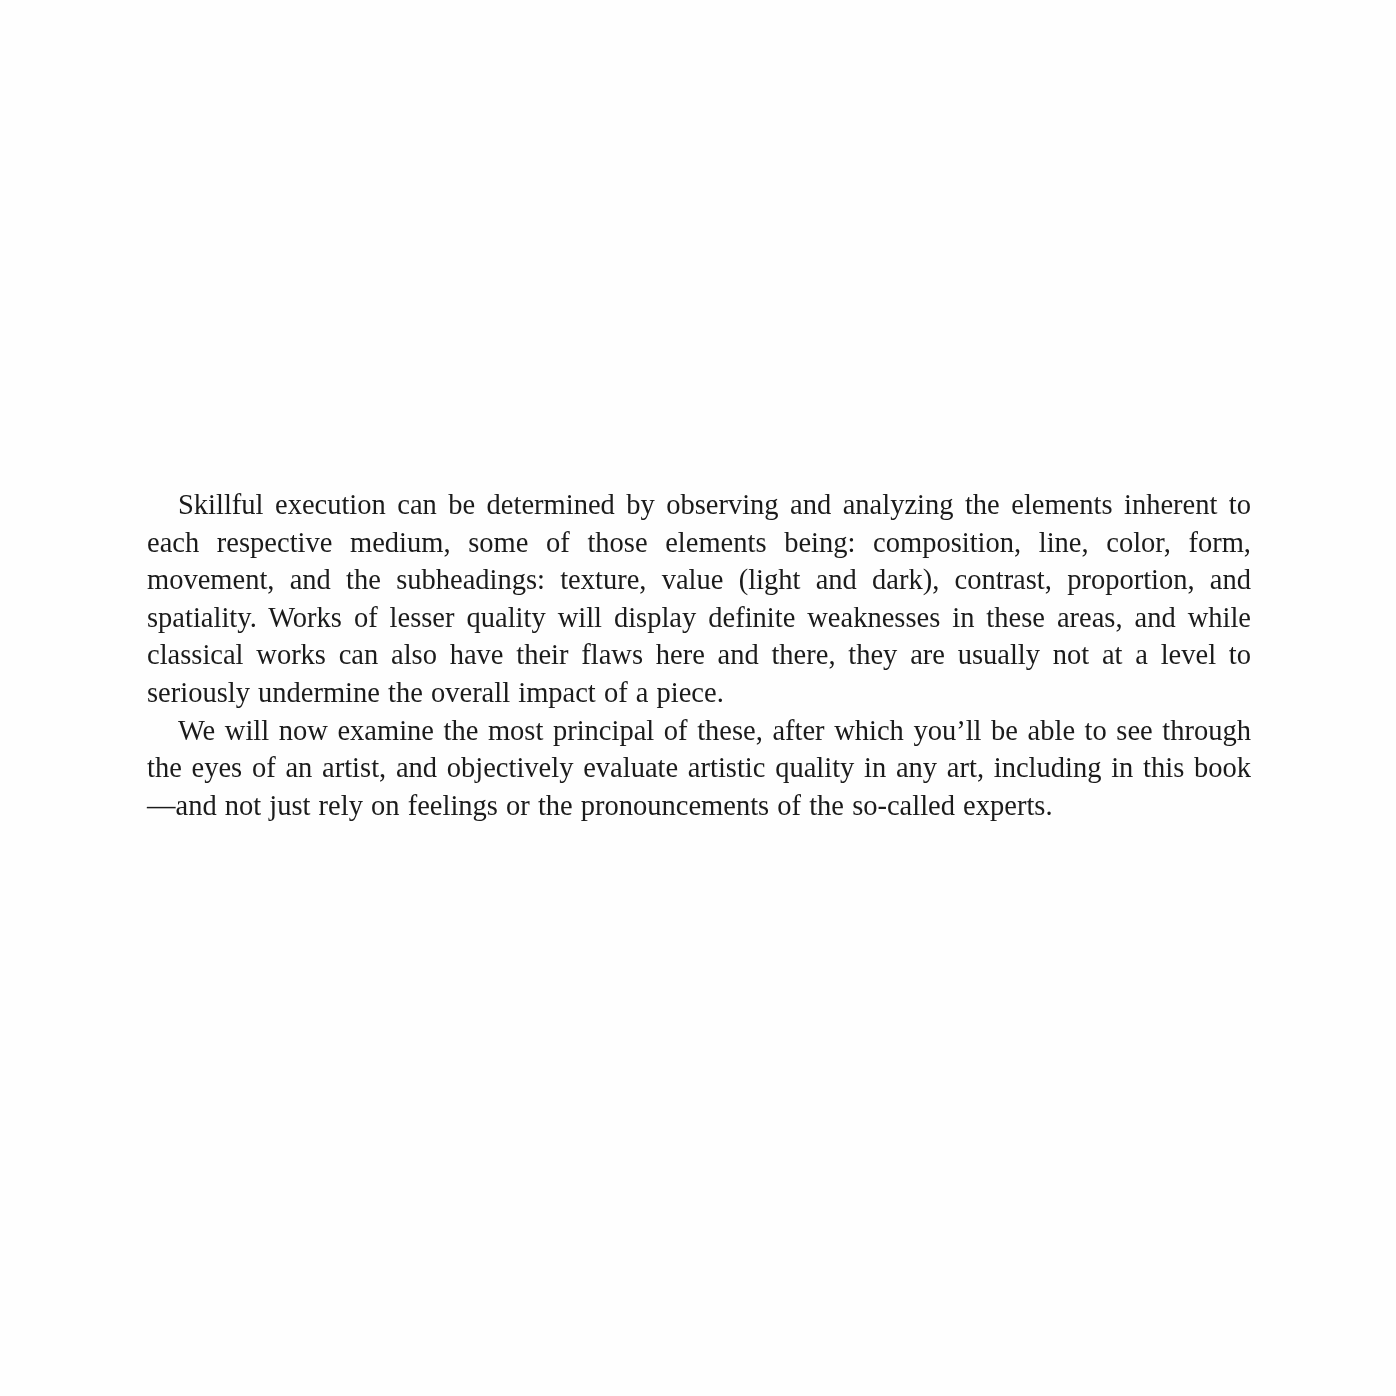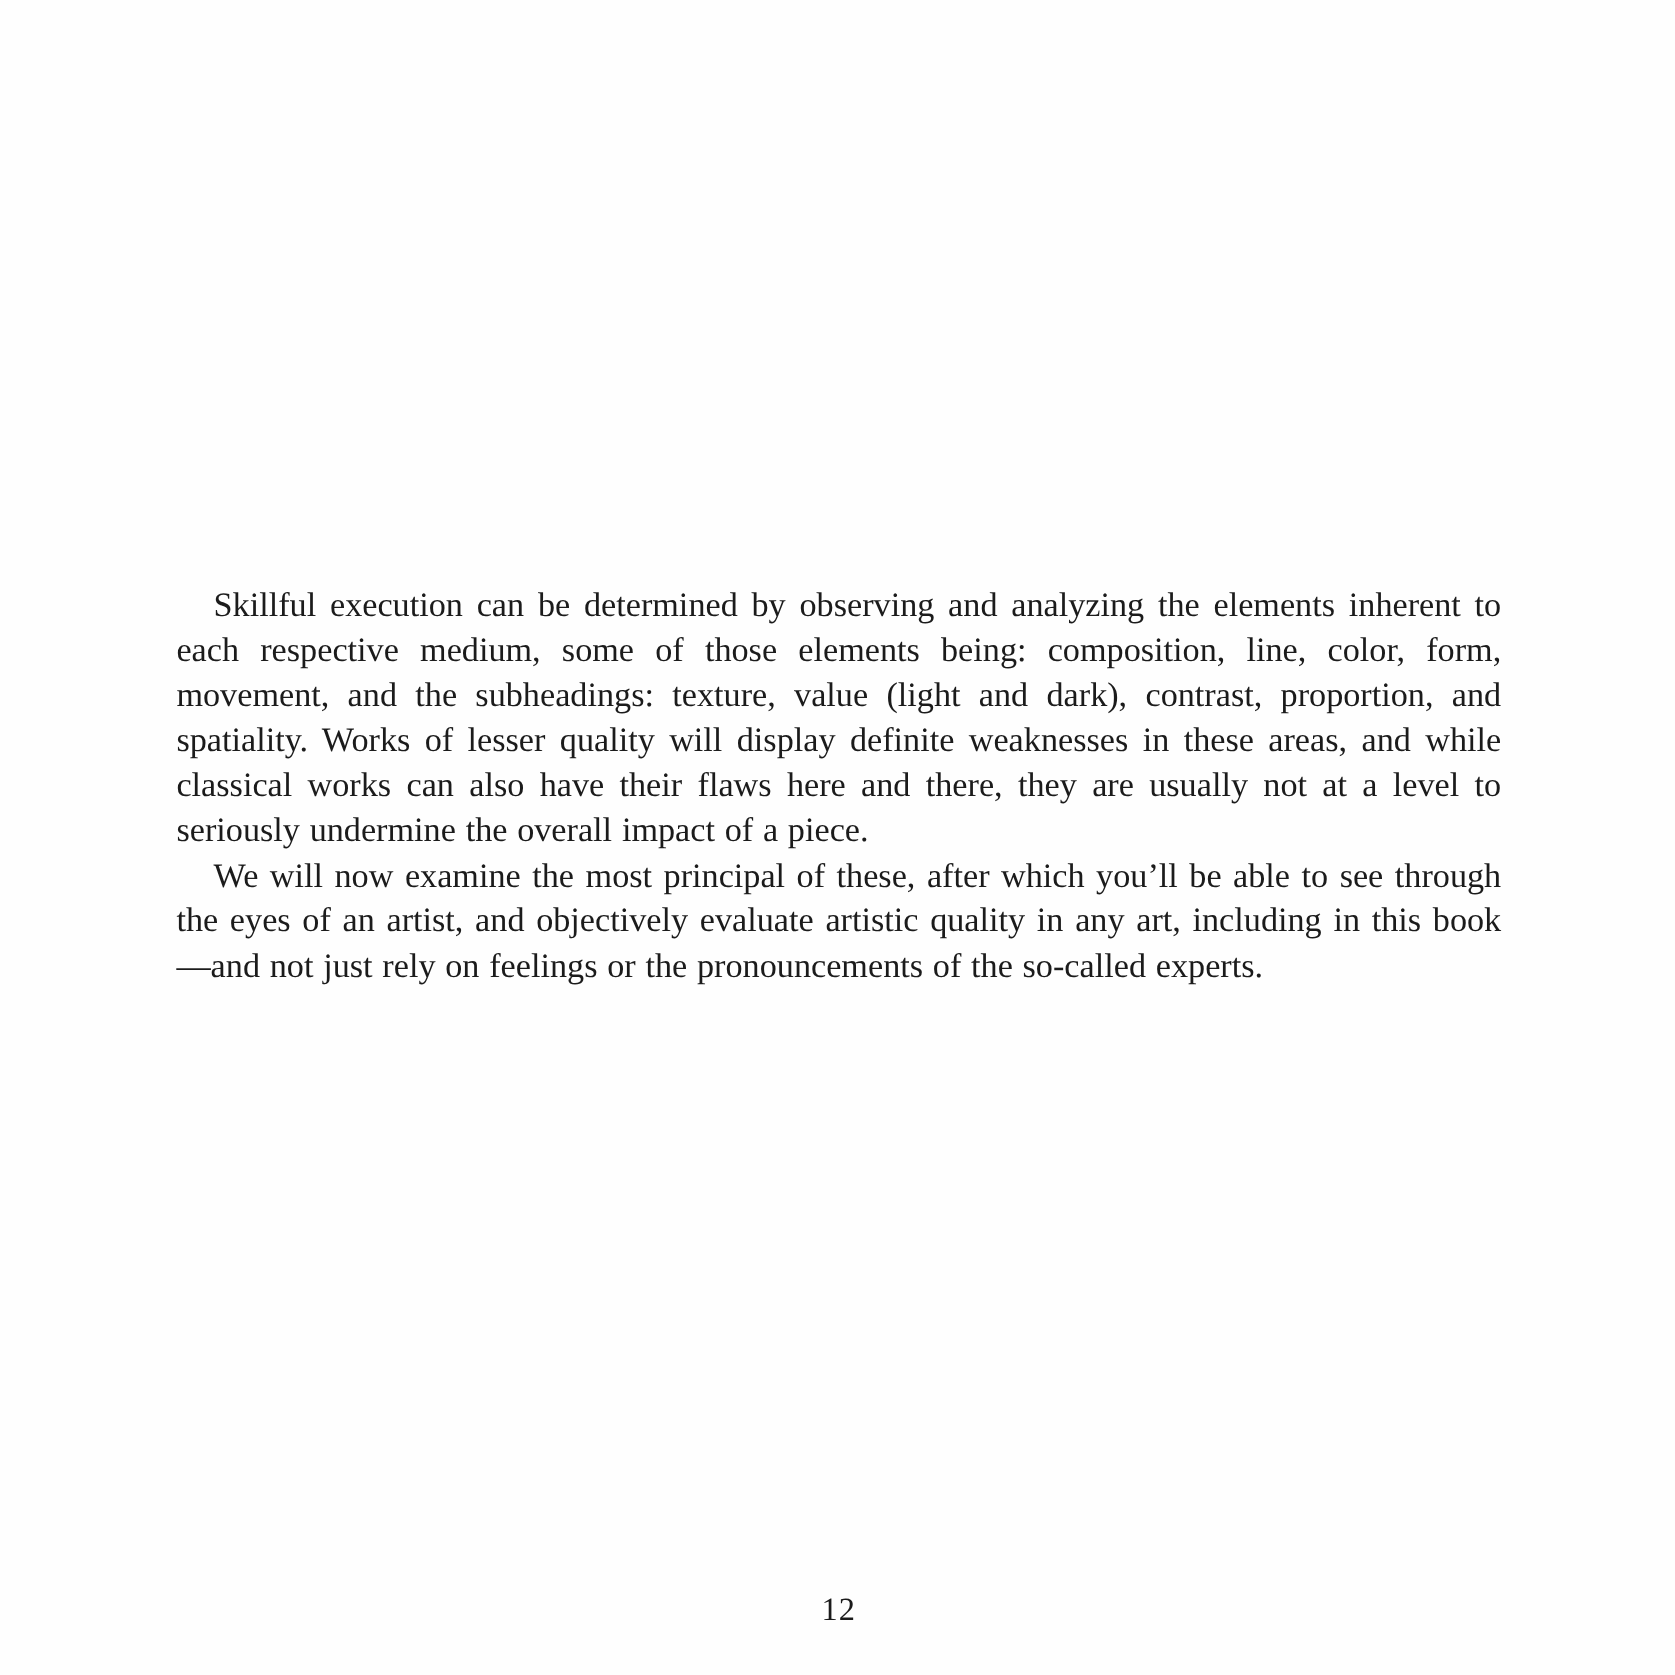--- a/index.html
+++ b/index.html
@@ -43,14 +43,13 @@
   }
 </style>
 </head>
 <body>
 
 <div class="book-page">
   <div class="text-block">
     <p>Skillful execution can be determined by observing and analyzing the elements inherent to each respective medium, some of those elements being: composition, line, color, form, movement, and the subheadings: texture, value (light and dark), contrast, proportion, and spatiality. Works of lesser quality will display definite weaknesses in these areas, and while classical works can also have their flaws here and there, they are usually not at a level to seriously undermine the overall impact of a piece.</p>
     <p>We will now examine the most principal of these, after which you’ll be able to see through the eyes of an artist, and objectively evaluate artistic quality in any art, including in this book—and not just rely on feelings or the pronouncements of the so-called experts.</p>
   </div>
-  <div class="page-number">12</div>
 </div>
 
 </body></html>

